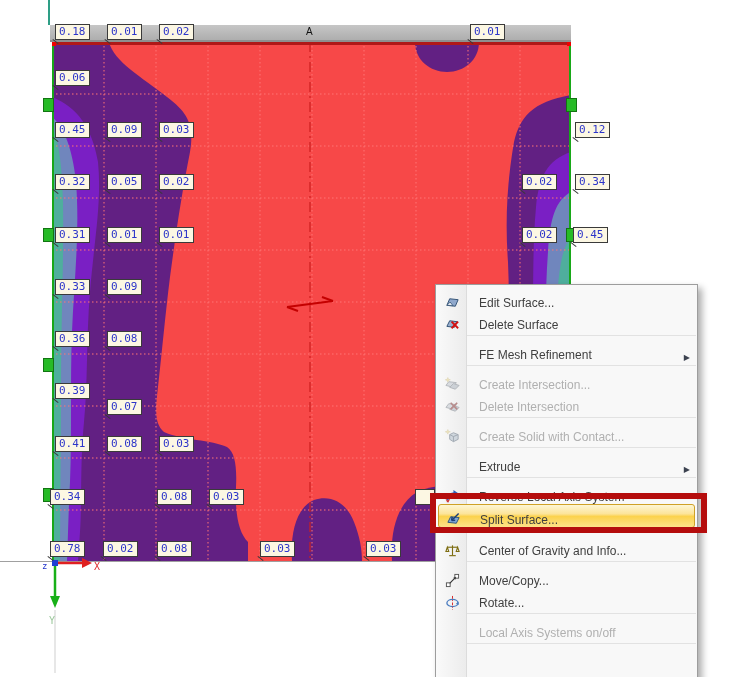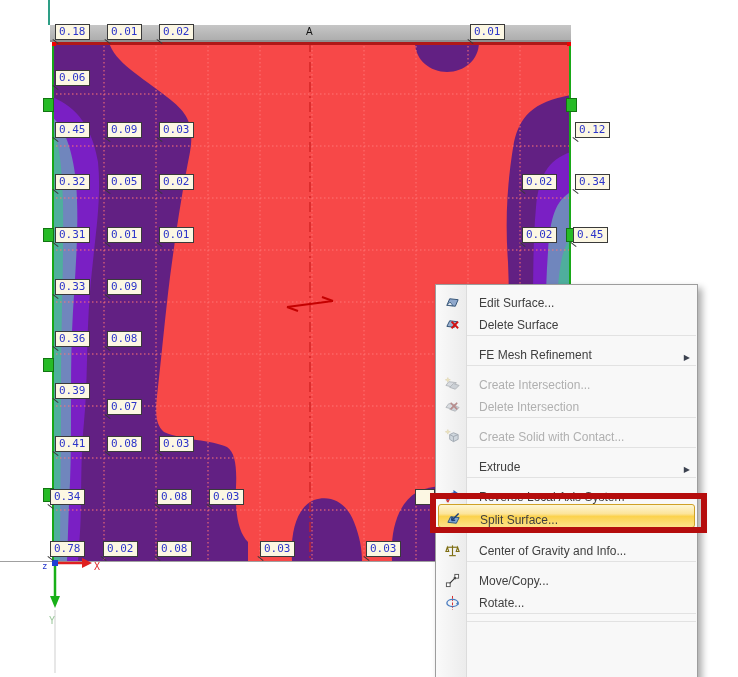--- a/index.html
+++ b/index.html
@@ -311,17 +311,21 @@
         <span class="mi-icon">
           <svg viewBox="0 0 16 16">
             <ellipse cx="8" cy="8.5" rx="6" ry="3.8" fill="none" stroke="#4a7cc0" stroke-width="1.4"></ellipse>
             <line x1="8" y1="1" x2="8" y2="15.5" stroke="#d42222" stroke-width="1" stroke-dasharray="3,1.5,1,1.5"></line>
             <path d="M14 7 L14.8 10.4 L11.6 9.6 Z" fill="#4a7cc0"></path>
           </svg>
         </span>
         <span class="mi-label">Rotate...</span>
       </div>
       <div class="msep"></div>
+      <div class="mitem disabled">
+        <span class="mi-icon"></span>
+        <span class="mi-label">Local Axis Systems on/off</span>
+      </div>
       <div class="msep"></div>
     </div>
 
   <div id="annotation-box"></div>
 </div>
 
 </body></html>

